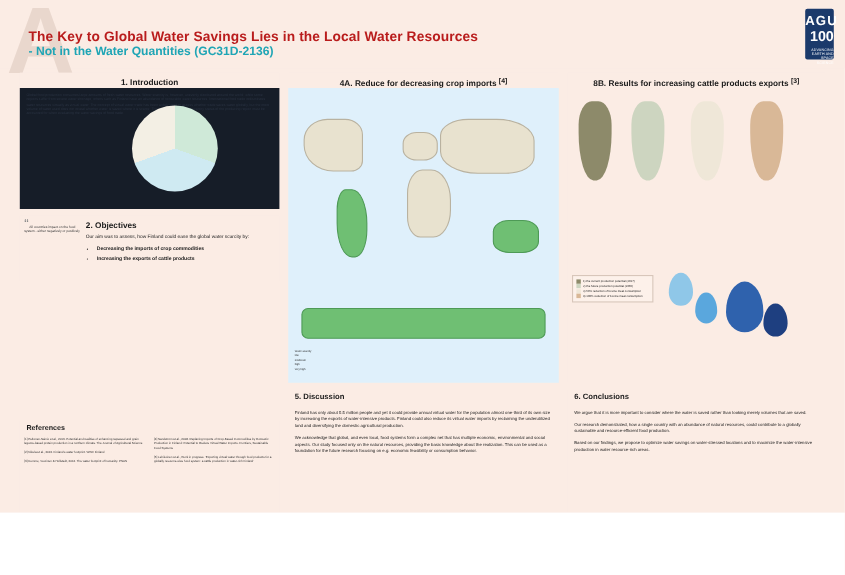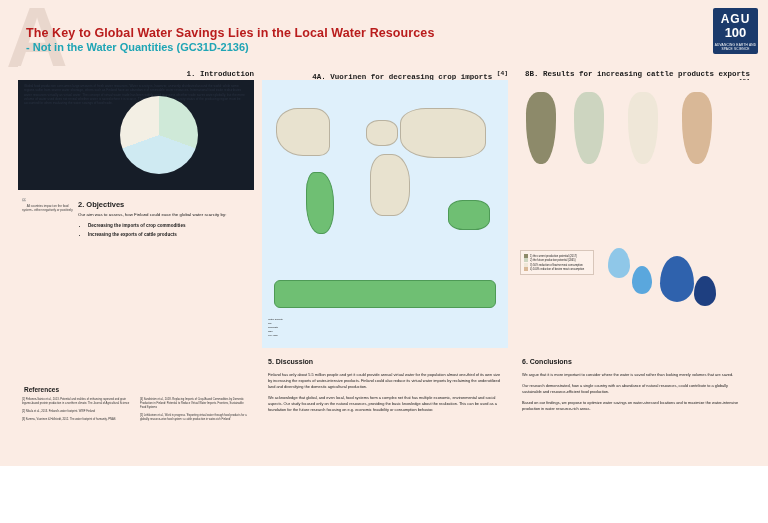--- a/index.html
+++ b/index.html
@@ -3,27 +3,27 @@
 <meta charset="utf-8">
 <style>
   html,body{margin:0;padding:0;}
   body{width:768px;height:523px;background:#ffffff;font-family:"Liberation Sans",sans-serif;overflow:hidden;}
   .poster{position:relative;width:768px;height:523px;background:#fbece4;}
   
   .header{position:absolute;left:0;top:0;width:768px;height:62px;background:#fbece4;}
   .bigA{position:absolute;left:6px;top:-6px;font-size:86px;font-weight:bold;color:#e9d7cd;line-height:1;font-family:"Liberation Sans",sans-serif;}
   .title1{position:absolute;left:26px;top:26px;font-size:12.5px;font-weight:bold;color:#b91c1c;letter-spacing:0.1px;}
   .title2{position:absolute;left:26px;top:41px;font-size:11px;font-weight:bold;color:#1fa5b5;}
-  .agu{position:absolute;right:10px;top:8px;width:45px;height:46px;background:#1b3a6b;color:#ffffff;border-radius:2px;text-align:center;}
+  .agu{position:absolute;right:10px;top:8px;width:26px;height:46px;background:#1b3a6b;color:#ffffff;border-radius:2px;text-align:right;}
   .agu .a1{font-size:12px;font-weight:bold;margin-top:4px;letter-spacing:1px;}
   .agu .a2{font-size:13px;font-weight:bold;line-height:1;}
   .agu .a3{font-size:3.2px;line-height:1.25;margin-top:4px;letter-spacing:.2px;}
   
   .panel{position:absolute;background:#fbece4;}
-  .panel-title{font-size:7.5px;font-weight:bold;color:#1a1a1a;text-align:right;padding:4px 0 3px;font-family:Liberation Mono, monospace;}
+  .panel-title{font-size:7.5px;font-weight:bold;color:#1a1a1a;text-align:center;padding:4px 0 3px;}
   
   #introPanel{left:18px;top:66px;width:236px;height:124px;}
   #introBody{position:absolute;left:18px;top:80px;width:236px;height:110px;background:#161d28;color:#2a3342;font-size:3.2px;line-height:1.35;padding:4px 6px;box-sizing:border-box;overflow:hidden;}
   
   #pieWrap{position:absolute;left:120px;top:96px;width:78px;height:78px;}
   .pie{width:78px;height:78px;border-radius:50%;
        background:conic-gradient(#cfe9d8 0deg 110deg, #cfeaf2 110deg 250deg, #f3efe4 250deg 360deg);}
   
   #objPanel{left:18px;top:196px;width:236px;height:60px;background:#fbece4;}
   #objTitle{position:absolute;left:78px;top:200px;font-size:7.5px;font-weight:bold;color:#1a1a1a;}
@@ -113,21 +113,21 @@
       <p>[3] Kummu, Vuorinen &amp; Hollstedt, 2012. The water footprint of humanity. PNAS</p>
     </div>
     <div class="refcol">
       <p>[4] Sandström et al., 2018. Replacing Imports of Crop-Based Commodities by Domestic Production in Finland: Potential to Reduce Virtual Water Imports. Frontiers, Sustainable Food Systems</p>
       <p>[5] Lehikoinen et al., Work in progress. 'Exporting virtual water through food products for a globally resource-wise food system: a cattle production in water-rich Finland'</p>
     </div>
   </div>
 
   <div class="panel" id="mapPanelA">
     <div class="panel-title">
-      <span>4A. Vuorinen for decreasing crop imports</span>
+      <span>4A. Reduce for decreasing crop imports</span>
       <sup>[4]</sup>
     </div>
   </div>
   <div id="mapBoxA">
 
     <div class="cont" style="left:14px;top:28px;width:52px;height:46px;border-radius:40% 30% 20% 50%;"></div>
     <div class="contg" style="left:44px;top:92px;width:26px;height:60px;border-radius:30% 50% 40% 50%;"></div>
     <div class="cont" style="left:104px;top:40px;width:30px;height:24px;border-radius:40%;"></div>
     <div class="cont" style="left:108px;top:74px;width:38px;height:60px;border-radius:35% 45% 40% 30%;"></div>
     <div class="cont" style="left:138px;top:28px;width:84px;height:48px;border-radius:30% 40% 30% 40%;"></div>

